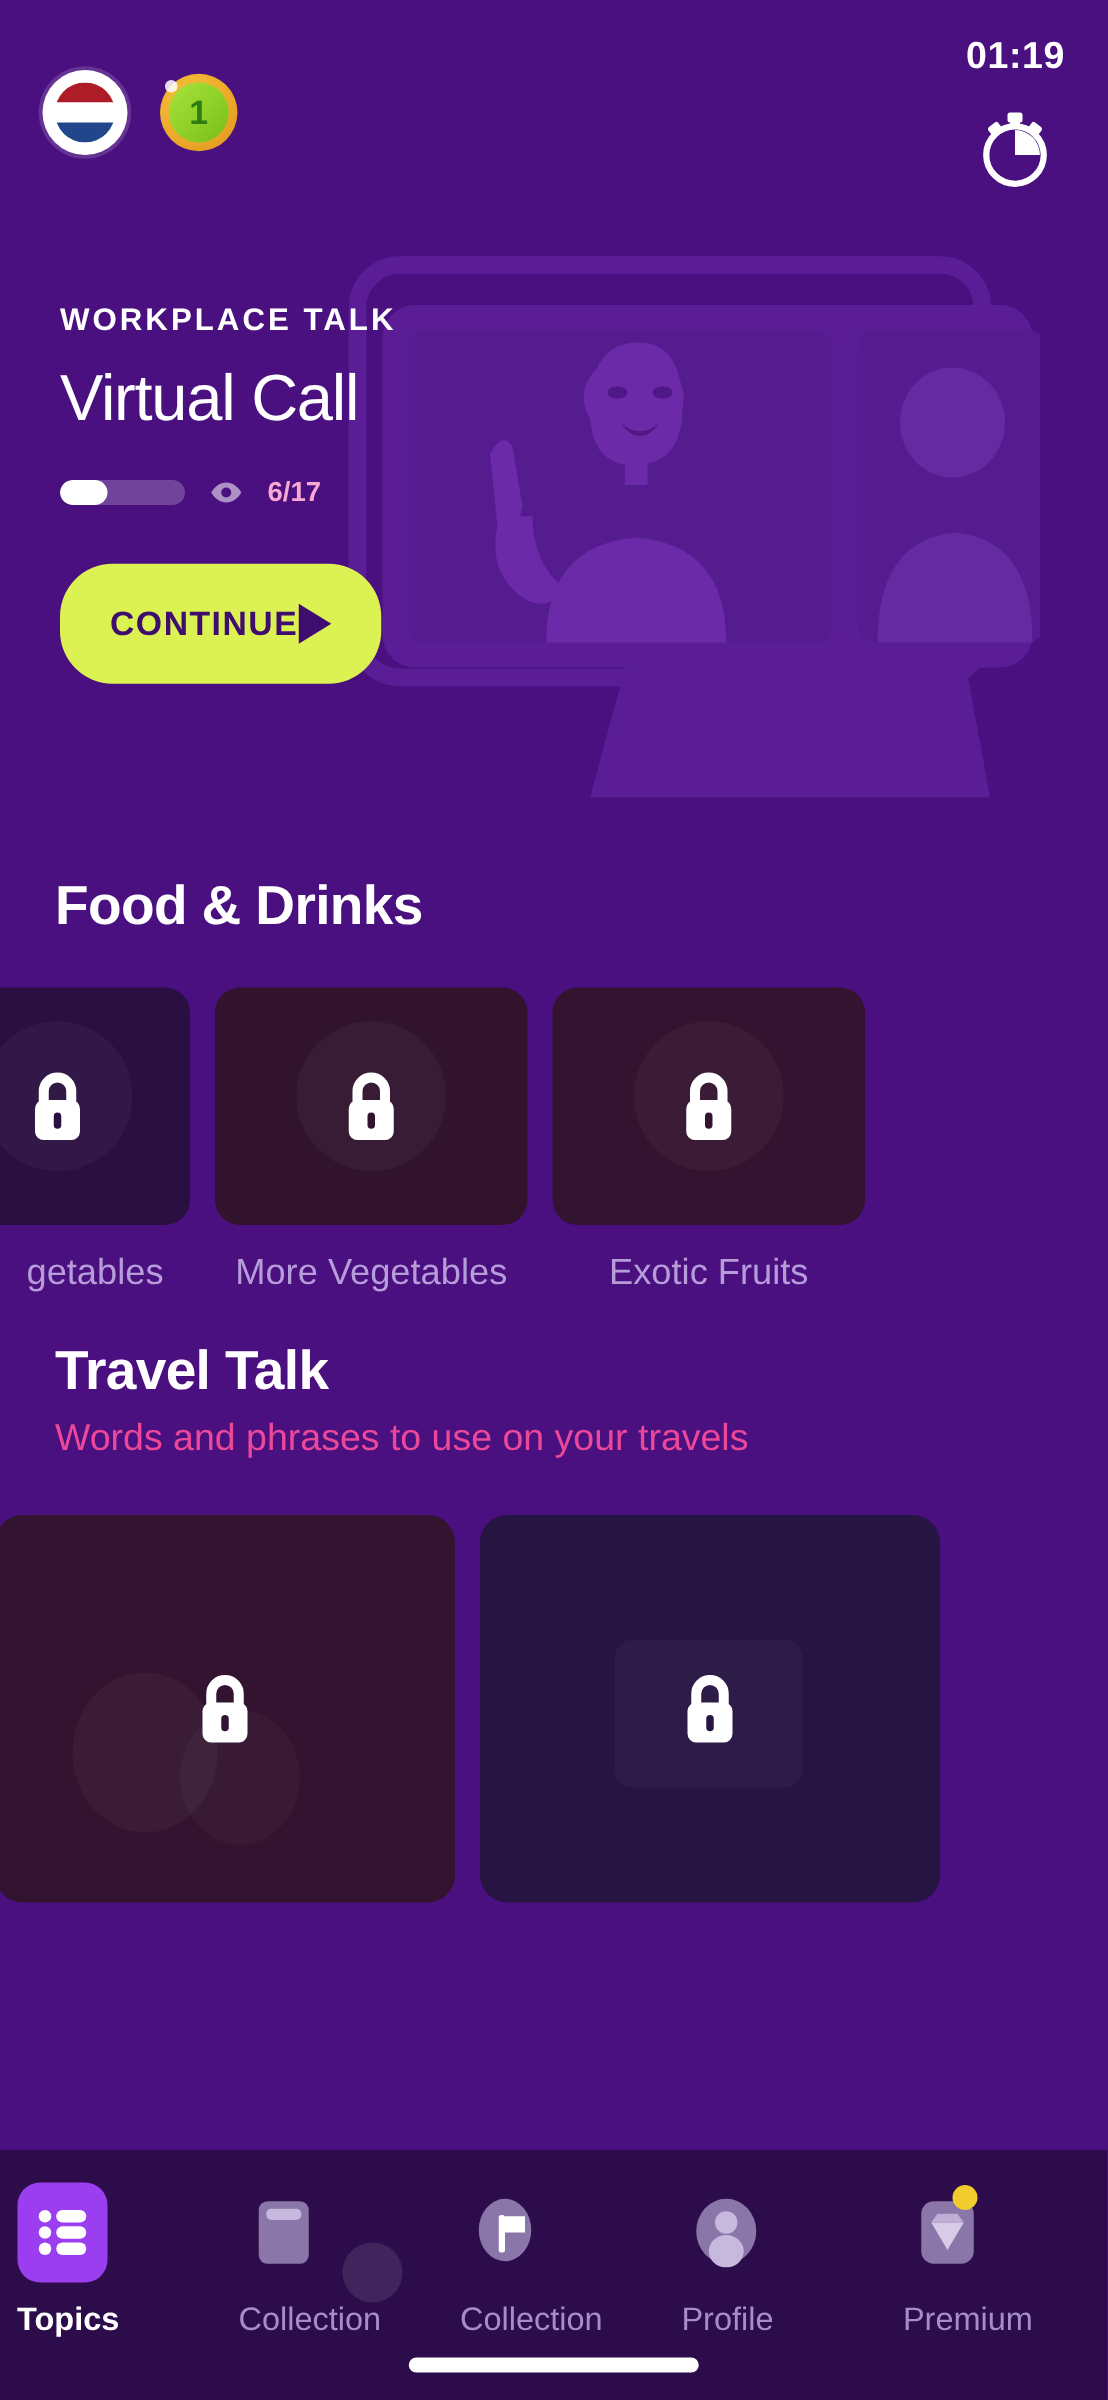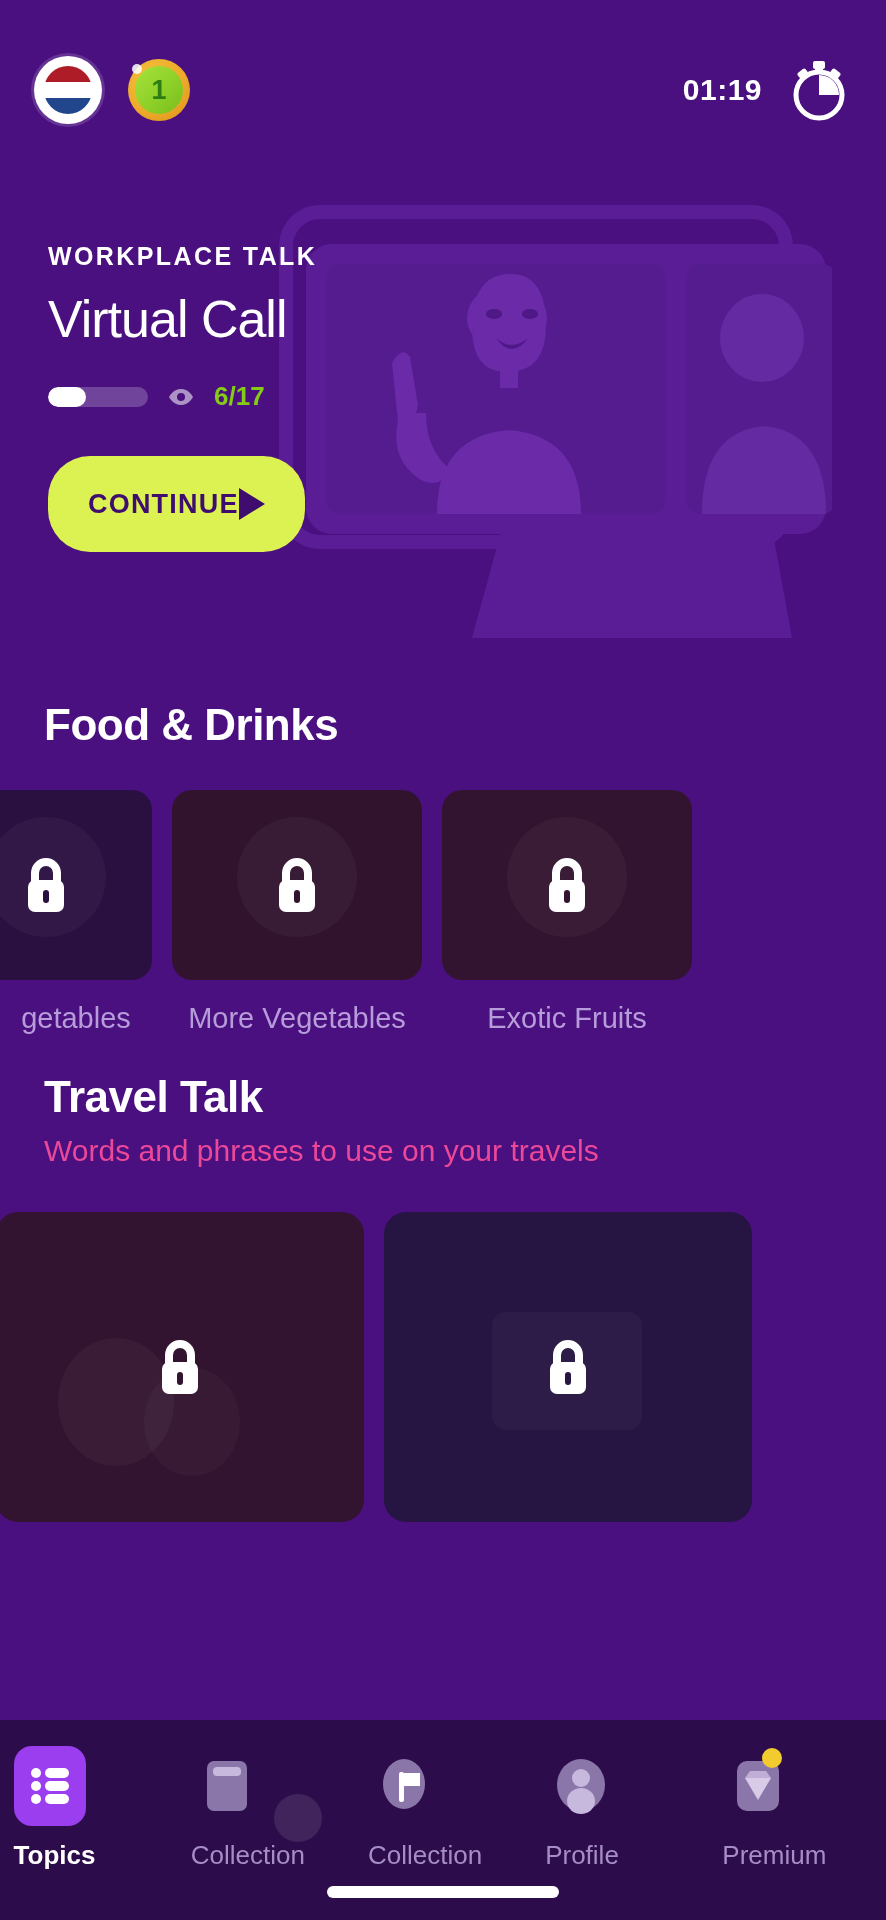--- a/index.html
+++ b/index.html
@@ -46,21 +46,21 @@
     display:flex; align-items:center; justify-content:center;
     color:#2e7d12; font-weight:bold; font-size:27px;
     font-family:"Liberation Sans", sans-serif;
   }
   .coin-shine {
     position:absolute; width:10px; height:10px; left:4px; top:5px;
     background:#fff; border-radius:50%; opacity:.85;
   }
 
   .topbar-right {
-    margin-left:auto; display:flex; align-items:center; gap:24px;
+    margin-left:auto; display:flex; align-items:center; gap:24px;flex-direction:column;
   }
   .timer-text {
     color:#ffffff; font-size:30px; font-weight:bold; letter-spacing:.5px;
   }
   .stopwatch { width:66px; height:66px; position:relative; }
 
   
   .hero {
     position:absolute; top:180px; left:4px; width:788px; height:480px;
   }
@@ -80,21 +80,21 @@
   .progress-row { display:flex; align-items:center; gap:20px; margin-bottom:44px; }
   .progress-track {
     width:100px; height:20px; border-radius:10px;
     background:rgba(255,255,255,.22); position:relative; overflow:hidden;
   }
   .progress-fill {
     position:absolute; left:0; top:0; height:100%;
     width:38%; background:#ffffff; border-radius:10px;
   }
   .eye-icon { width:26px; height:18px; opacity:.55; }
-  .progress-count { color:#84cc16; font-size:26px; font-weight:bold; }
+  .progress-count { color:#f9a8d4; font-size:22px; font-weight:bold; }
 
   .continue-btn {
     display:inline-flex; align-items:center; 
     background:#dcf152; color:#3e0d6e;
     border:none; border-radius:42px;
     padding:0 40px; height:96px;
     font-size:27px; font-weight:bold; letter-spacing:1.2px;
     cursor:pointer; font-family:"Liberation Sans", sans-serif;
   }
   .play-tri {

